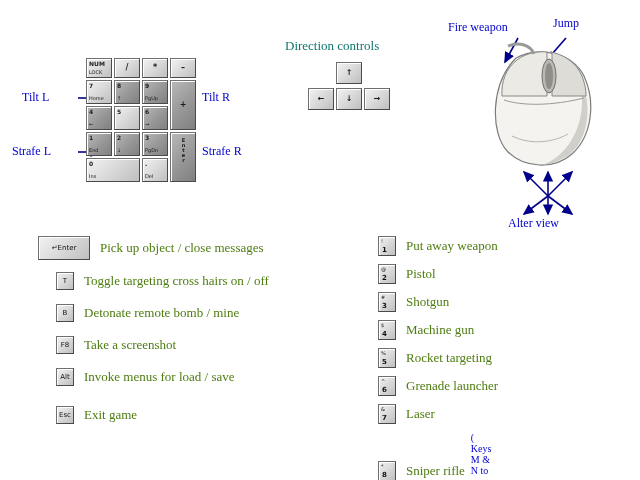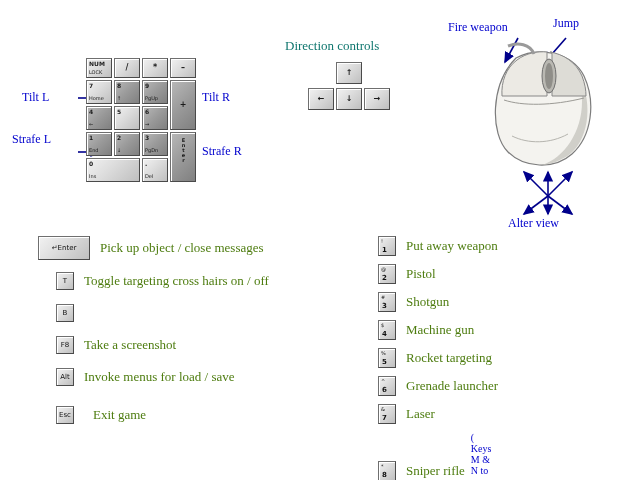--- a/index.html
+++ b/index.html
@@ -168,21 +168,21 @@
     <span class="bl">Ins</span>
   </div>
   <div class="key" style="left:58px;top:100px;width:26px;height:24px;">
     <span class="tl">.</span>
     <span class="bl">Del</span>
   </div>
 </div>
 
 <div class="lbl" style="left:22px;top:90px;">Tilt L</div>
 <div class="lbl" style="left:202px;top:90px;">Tilt R</div>
-<div class="lbl" style="left:12px;top:132px;">Strafe L</div>
+<div class="lbl" style="left:12px;top:144px;">Strafe L</div>
 <div class="lbl" style="left:202px;top:144px;">Strafe R</div>
 
 <div class="title" style="left:285px;top:38px;">Direction controls</div>
 <div class="abs" style="left:306px;top:62px;width:92px;height:52px;">
   <div class="key" style="left:30px;top:0px;width:26px;height:22px;">
     <span class="ctr">↑</span>
   </div>
   <div class="key" style="left:2px;top:26px;width:26px;height:22px;">
     <span class="ctr">←</span>
   </div>
@@ -232,37 +232,38 @@
     <div class="keybox small">
       <span>T</span>
     </div>
     <span class="legend-text">Toggle targeting cross hairs on / off</span>
   </div>
 
   <div class="legend-row" style="left:18px;top:68px;">
     <div class="keybox small">
       <span>B</span>
     </div>
+    <span class="legend-text">Detonate remote bomb / mine</span>
   </div>
 
   <div class="legend-row" style="left:18px;top:100px;">
     <div class="keybox small">
       <span>F8</span>
     </div>
     <span class="legend-text">Take a screenshot</span>
   </div>
 
   <div class="legend-row" style="left:18px;top:132px;">
     <div class="keybox small">
       <span>Alt</span>
     </div>
     <span class="legend-text">Invoke menus for load / save</span>
   </div>
 
-  <div class="legend-row" style="left:18px;top:170px;gap:9px;">
+  <div class="legend-row" style="left:18px;top:170px;">
     <div class="keybox small">
       <span>Esc</span>
     </div>
     <span class="legend-text">Exit game</span>
   </div>
 </div>
 
 <div class="abs" style="left:378px;top:236px;">
 
   <div class="legend-row" style="left:0px;top:0px;">

